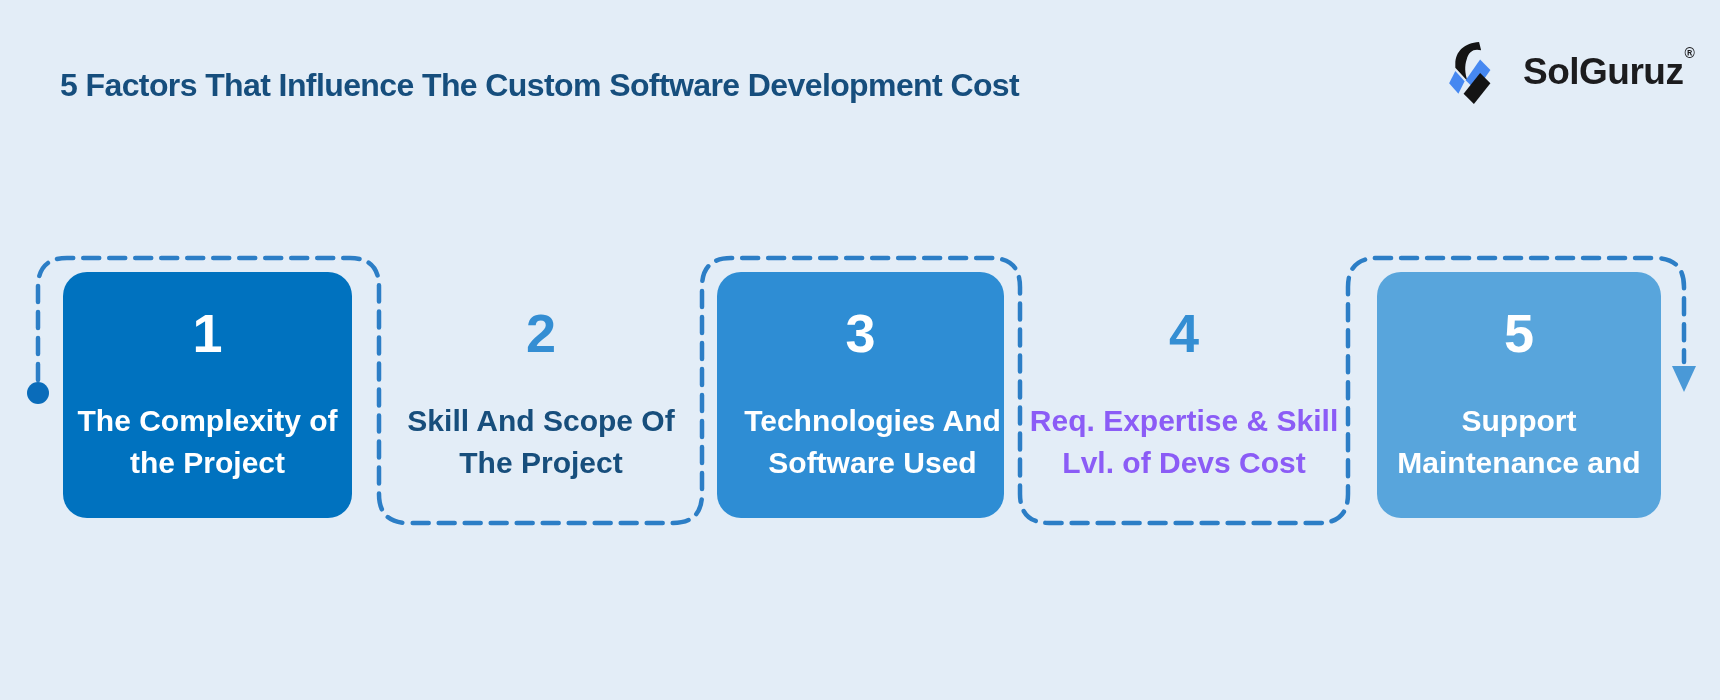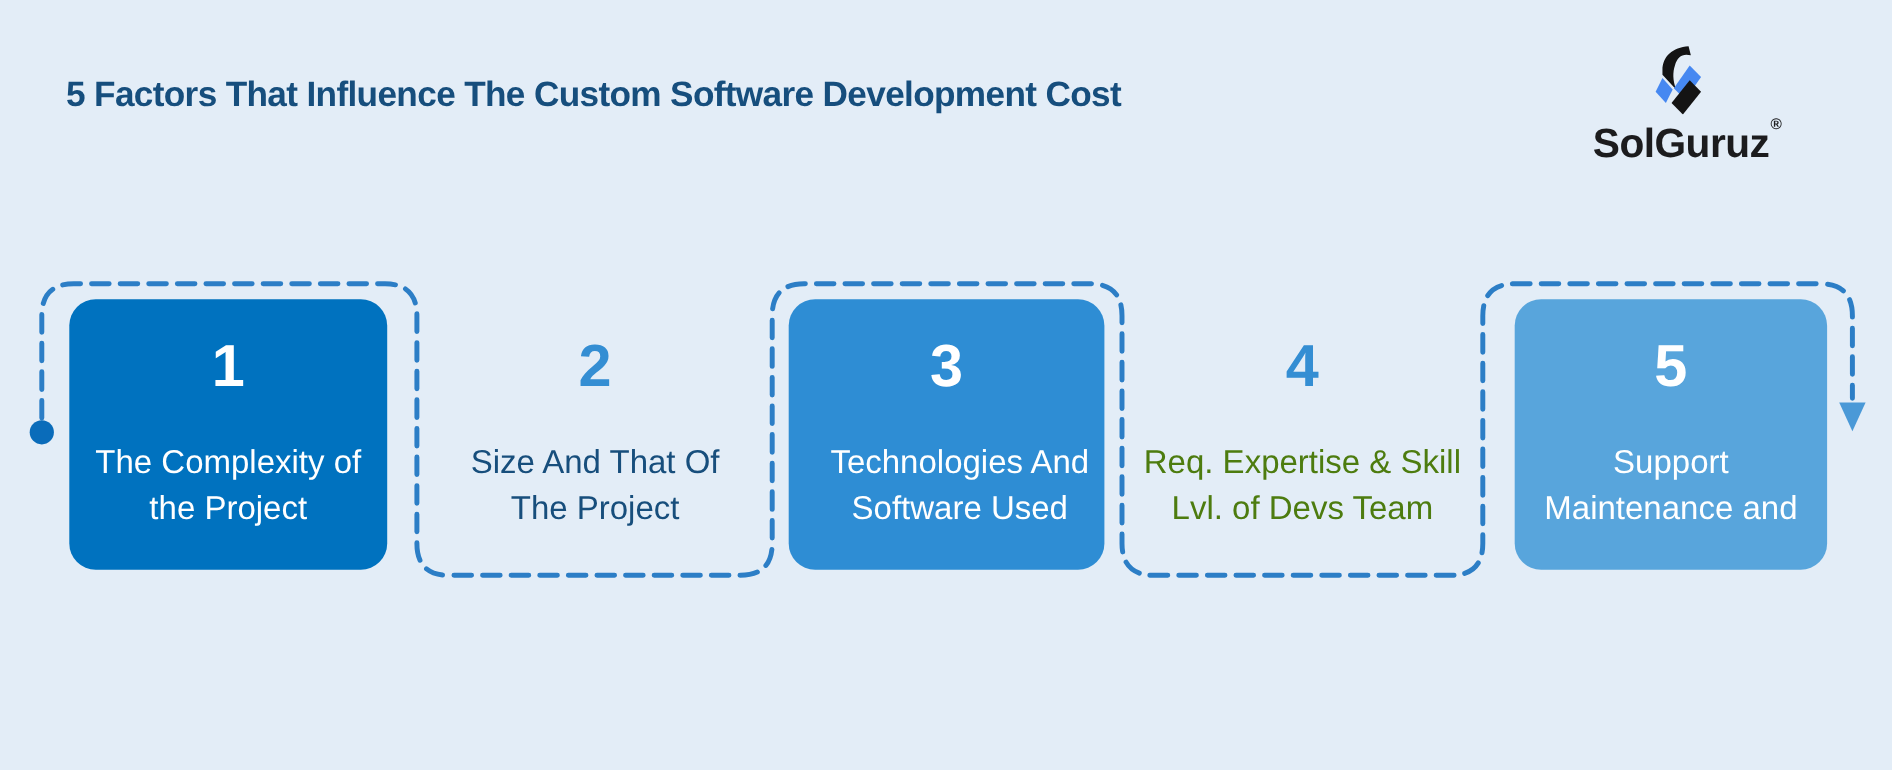--- a/index.html
+++ b/index.html
@@ -21,22 +21,21 @@
     font-weight: 700;
     letter-spacing: -0.6px;
     white-space: nowrap;
   }
   .logo {
     position: absolute;
     left: 1448px;
     top: 40px;
     display: flex;
     align-items: center;
-    gap: 6px;
-    flex-direction: column;
+    gap: 17px;
   }
   .logo-mark { width: 58px; height: 64px; }
   .logo-text {
     font-size: 37px;
     font-weight: 700;
     letter-spacing: -0.5px;
     white-space: nowrap;
   }
   .registered {
     font-size: 14px;
@@ -63,21 +62,21 @@
   }
   .factor-card .num {
     margin-top: 34px;
     font-size: 54px;
     font-weight: 700;
     line-height: 1;
   }
   .factor-card .label {
     margin-top: 40px;
     font-size: 30px;
-    font-weight: 400;
+    font-weight: 700;
     line-height: 42px;
     white-space: nowrap;
   }
   .card-1 { left: 63px;   width: 289px; }
   .card-2 { left: 396px;  width: 290px; }
   .card-3 { left: 717px;  width: 287px; }
   .card-4 { left: 1036px; width: 296px; }
   .card-5 { left: 1377px; width: 284px; }
 </style>
 </head>
@@ -110,38 +109,38 @@
     <div class="num" style="color: rgb(255, 255, 255);">1</div>
     <div class="label" style="color: rgb(255, 255, 255);">
       <div>The Complexity of</div>
       <div>the Project</div>
     </div>
   </div>
 
   <div class="factor-card card-2">
     <div class="num" style="color: rgb(52, 142, 211);">2</div>
     <div class="label" style="color: rgb(23, 78, 124);">
-      <div>Size And That Of</div>
+      <div>Skill And Scope Of</div>
       <div>The Project</div>
     </div>
   </div>
 
   <div class="factor-card card-3" style="background-color: rgb(46, 141, 212);">
     <div class="num" style="color: rgb(255, 255, 255);">3</div>
     <div class="label" style="color: rgb(255, 255, 255); margin-left: 24px;">
       <div>Technologies And</div>
       <div>Software Used</div>
     </div>
   </div>
 
   <div class="factor-card card-4">
     <div class="num" style="color: rgb(52, 142, 211);">4</div>
-    <div class="label" style="color: #4d7c0f;">
+    <div class="label" style="color: #8b5cf6;">
       <div>Req. Expertise &amp; Skill</div>
-      <div>Lvl. of Devs Team</div>
+      <div>Lvl. of Devs Cost</div>
     </div>
   </div>
 
   <div class="factor-card card-5" style="background-color: rgb(88, 165, 220);">
     <div class="num" style="color: rgb(255, 255, 255);">5</div>
     <div class="label" style="color: rgb(255, 255, 255);">
       <div>Support</div>
       <div>Maintenance and</div>
     </div>
   </div>

